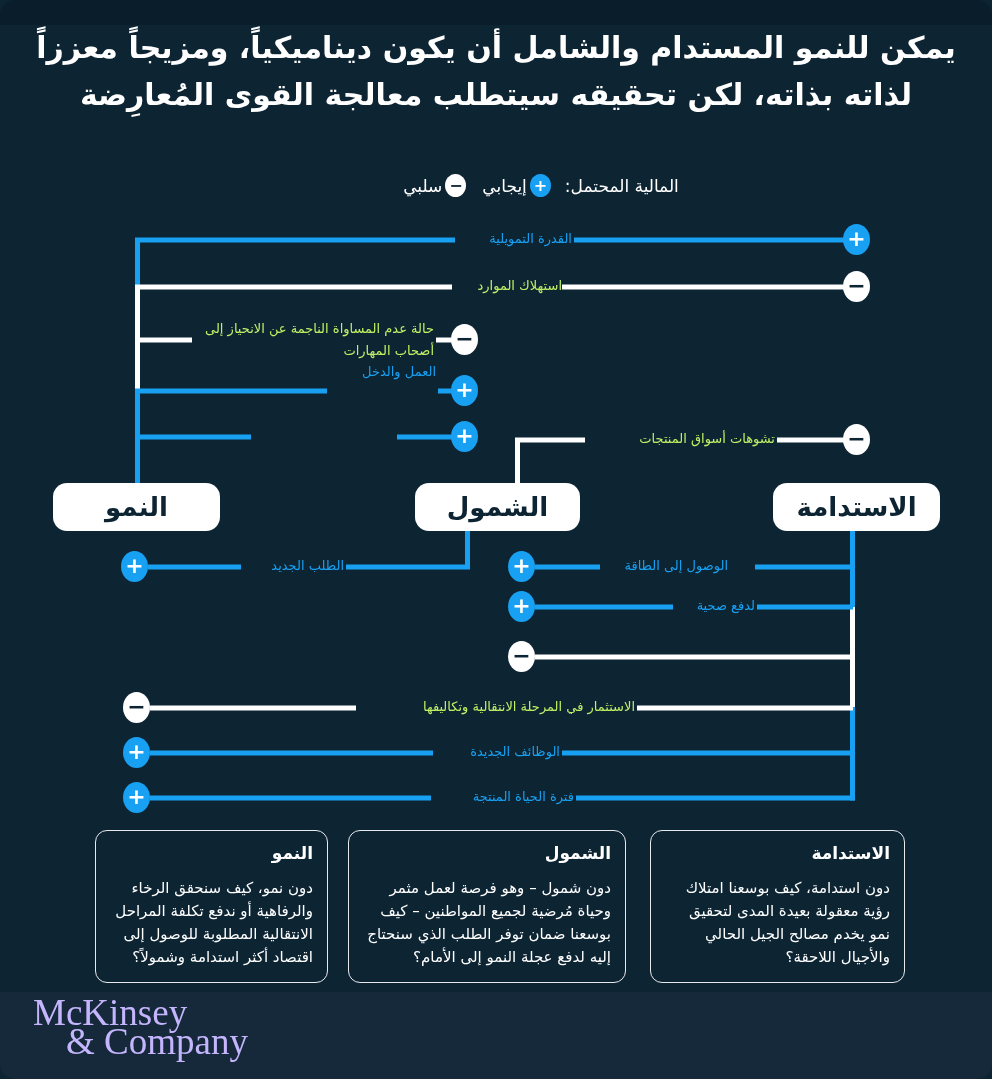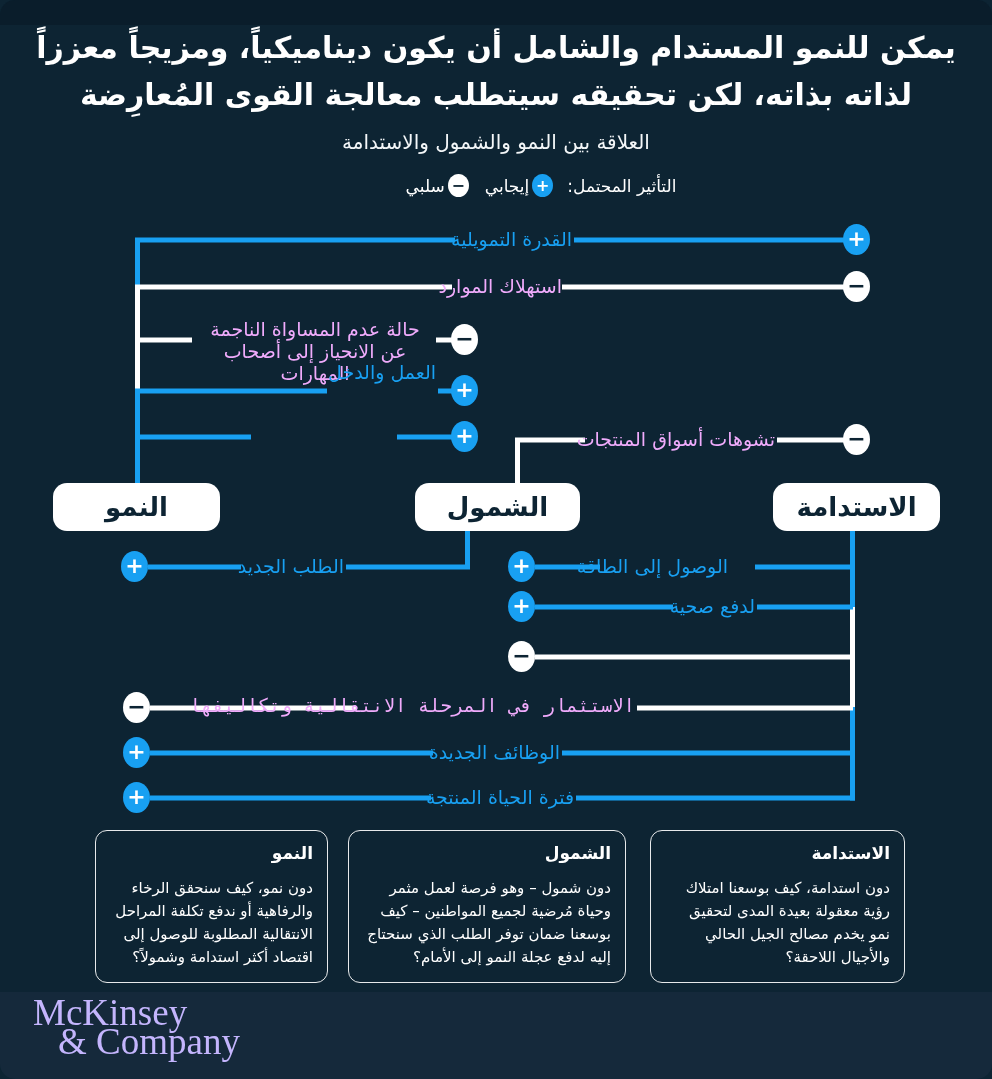--- a/index.html
+++ b/index.html
@@ -21,25 +21,25 @@
   .legend{position:absolute;left:90px;top:174px;width:902px;display:flex;direction:rtl;
           justify-content:center;align-items:center;color:#FFFFFF;font-size:17px;}
   .legend .lg-label{margin-left:14px;}
   .legend .lg-circle{width:21px;height:23px;border-radius:50%;display:flex;align-items:center;
           justify-content:center;font-size:16px;font-weight:800;line-height:1;margin-left:3px;}
   .legend .lg-pos{background:#18A0F2;color:#FFFFFF;}
   .legend .lg-neg{background:#FFFFFF;color:#0D2433;margin-right:16px;}
 
   svg.wires{position:absolute;left:0;top:0;}
 
-  .edge-label{position:absolute;font-size:19px;font-weight:500;direction:rtl;text-align:center;
+  .edge-label{position:absolute;font-size:13px;font-weight:500;direction:rtl;
               line-height:22px;white-space:nowrap;}
   .edge-label.wrap{white-space:normal;}
   .lbl-blue{color:#18A0F2;}
-  .lbl-white{color:#f0abfc;}
+  .lbl-white{color:#bef264;}
 
   .sign-circle{position:absolute;width:27px;height:31px;border-radius:50%;
                display:flex;align-items:center;justify-content:center;
                font-size:22px;font-weight:800;line-height:1;padding-bottom:1px;box-sizing:border-box;}
   .pos{background:#18A0F2;color:#FFFFFF;}
   .neg{background:#FFFFFF;color:#0D2433;}
 
   .node{position:absolute;top:483px;height:48px;background:#FFFFFF;border-radius:14px;
         display:flex;align-items:center;justify-content:center;
         color:#0D2433;font-size:26px;font-weight:700;direction:rtl;}
@@ -50,38 +50,37 @@
   .qbox{position:absolute;top:830px;height:153px;border:1.5px solid rgba(255,255,255,.9);
         border-radius:12px;box-sizing:border-box;padding:12px 14px;direction:rtl;color:#FFFFFF;}
   .qbox .q-title{font-size:17px;font-weight:700;text-align:right;margin-bottom:14px;}
   .qbox .q-body{font-size:15px;line-height:23px;text-align:right;}
   .qbox-growth{left:95px;width:233px;}
   .qbox-inclusion{left:348px;width:278px;}
   .qbox-sustainability{left:650px;width:255px;}
 
   .logo{position:absolute;left:33px;top:998px;color:#c4b5fd;
         font-family:"Liberation Serif","DejaVu Serif",serif;font-size:37px;line-height:29px;}
-  .logo .l2{margin-left:25px;}
+  .logo .l2{margin-left:33px;}
 </style>
 </head>
 <body>
 
 <div class="page">
 
   <div class="band-top"></div>
   <div class="footer"></div>
 
   <div class="title">
     <div>يمكن للنمو المستدام والشامل أن يكون ديناميكياً، ومزيجاً معززاً</div>
     <div>لذاته بذاته، لكن تحقيقه سيتطلب معالجة القوى المُعارِضة</div>
   </div>
-  <div class="subtitle">العلاقة بين النمو والشمول والاستدامة</div>
 
   <div class="legend">
-    <span class="lg-label">التأثير المحتمل:</span>
+    <span class="lg-label">المالية المحتمل:</span>
     <span class="lg-circle lg-pos">+</span>
     <span>إيجابي</span>
     <span class="lg-circle lg-neg">−</span>
     <span>سلبي</span>
   </div>
 
   <svg class="wires" width="992" height="1079" viewBox="0 0 992 1079">
 
     <g>
       <path d="M137.5 238 V291" stroke="#18A0F2" stroke-width="5" fill="none"></path>
@@ -149,21 +148,21 @@
   </svg>
 
   <div class="edge-label lbl-blue" style="left:457px;top:228px;width:115px;">القدرة التمويلية</div>
   <div class="edge-label lbl-white" style="left:454px;top:275px;width:108px;">استهلاك الموارد</div>
   <div class="edge-label lbl-white wrap" style="left:196px;top:318px;width:238px;">حالة عدم المساواة الناجمة عن الانحياز إلى أصحاب المهارات</div>
   <div class="edge-label lbl-blue" style="left:330px;top:361px;width:106px;">العمل والدخل</div>
   <div class="edge-label lbl-white" style="left:588px;top:428px;width:187px;">تشوهات أسواق المنتجات</div>
   <div class="edge-label lbl-blue" style="left:243px;top:555px;width:101px;">الطلب الجديد</div>
   <div class="edge-label lbl-blue" style="left:578px;top:555px;width:150px;">الوصول إلى الطاقة</div>
   <div class="edge-label lbl-blue" style="left:676px;top:595px;width:79px;">لدفع صحية</div>
-  <div class="edge-label lbl-white" style="left:359px;top:696px;width:276px;font-family:Liberation Mono, monospace;">الاستثمار في المرحلة الانتقالية وتكاليفها</div>
+  <div class="edge-label lbl-white" style="left:359px;top:696px;width:276px;">الاستثمار في المرحلة الانتقالية وتكاليفها</div>
   <div class="edge-label lbl-blue" style="left:436px;top:741px;width:124px;">الوظائف الجديدة</div>
   <div class="edge-label lbl-blue" style="left:434px;top:786px;width:140px;">فترة الحياة المنتجة</div>
 
   <div class="sign-circle pos" style="left:843px;top:224px;">+</div>
   <div class="sign-circle neg" style="left:843px;top:271px;">−</div>
   <div class="sign-circle neg" style="left:451px;top:324px;">−</div>
   <div class="sign-circle pos" style="left:451px;top:375px;">+</div>
   <div class="sign-circle pos" style="left:451px;top:421px;">+</div>
   <div class="sign-circle neg" style="left:843px;top:424px;">−</div>
   <div class="sign-circle pos" style="left:121px;top:551px;">+</div>

